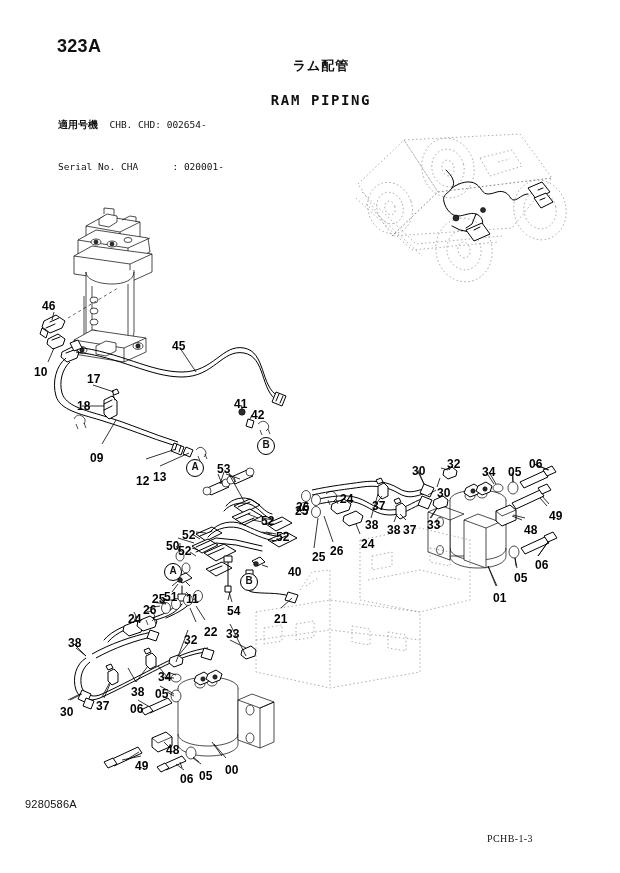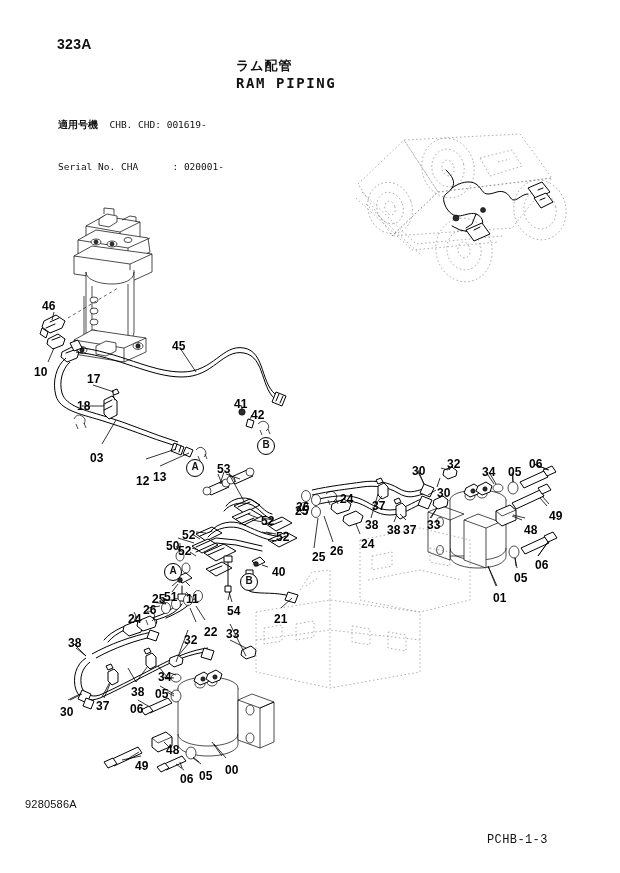--- a/index.html
+++ b/index.html
@@ -2,35 +2,35 @@
 <html><head>
 <meta charset="utf-8">
 <title>RAM PIPING 323A</title>
 <style>
   html,body{margin:0;padding:0;background:#ffffff;}
   body{width:620px;height:873px;position:relative;overflow:hidden;
        font-family:"Liberation Sans","DejaVu Sans",sans-serif;color:#111;}
   .page{position:absolute;inset:0;width:620px;height:873px;background:#fff;}
 
   
-  #page-code{position:absolute;left:57px;top:36px;font-size:14px;font-weight:bold;
+  #page-code{position:absolute;left:57px;top:36px;font-size:18px;font-weight:bold;
              letter-spacing:.3px;}
-  #title-block{position:absolute;left:236px;top:58px;width:170px;text-align:left;}
+  #title-block{position:absolute;left:236px;top:58px;width:170px;text-align:center;}
   #title-jp{font-size:13px;font-weight:bold;letter-spacing:1px;line-height:1.25;}
   #title-en{font-size:14px;font-weight:bold;letter-spacing:1.6px;line-height:1.3;
-            font-family:"DejaVu Sans Mono","Liberation Mono",monospace;}
+            font-family:"DejaVu Sans Mono","Liberation Mono",monospace;margin-top:17px;}
   #serial-block{position:absolute;left:58px;top:90px;font-size:9.5px;line-height:1.45;
                 font-family:"DejaVu Sans Mono","Liberation Mono",monospace;
                 white-space:pre;}
   #serial-block .jp{font-family:Liberation Serif, serif;font-size:10px;font-weight:bold;}
 
   
   #footer-left{position:absolute;left:25px;top:798px;font-size:11px;letter-spacing:.2px;}
-  #footer-right{position:absolute;left:487px;top:833px;font-size:12px;letter-spacing:.4px;
-                font-family:Liberation Mono, monospace;}
+  #footer-right{position:absolute;left:487px;top:833px;font-size:10px;letter-spacing:.4px;
+                font-family:Liberation Serif, serif;}
 
   
   #drawing{position:absolute;left:0;top:0;width:620px;height:873px;}
   #drawing svg{display:block;}
 
   
   .lbl{position:absolute;font-size:12px;font-weight:bold;color:#000;
        font-family:"Liberation Sans","DejaVu Sans",sans-serif;
        letter-spacing:0px;line-height:1;white-space:nowrap;}
   .ref{position:absolute;width:16px;height:16px;border:1.3px solid #000;
@@ -43,21 +43,21 @@
 <div class="page">
 
   <div id="page-code">323A</div>
 
   <div id="title-block">
     <div id="title-jp">ラム配管</div>
     <div id="title-en">RAM PIPING</div>
   </div>
 
   <div id="serial-block">
-    <div><span class="jp">適用号機</span>&nbsp;&nbsp;<span>CHB. CHD:</span>&nbsp;<span>001619-</span></div>
+    <div><span class="jp">適用号機</span>&nbsp;&nbsp;<span>CHB. CHD:</span>&nbsp;<span>002654-</span></div>
     <div><span>Serial No.</span>&nbsp;<span>CHA      :</span>&nbsp;<span>020001-</span></div>
   </div>
 
   <div id="drawing">
   <svg width="620" height="873" viewBox="0 0 620 873" xmlns="http://www.w3.org/2000/svg">
     <defs>
       <style>
         .s{fill:none;stroke:#000;stroke-width:1;stroke-linecap:round;stroke-linejoin:round;}
         .sf{fill:#fff;stroke:#000;stroke-width:1;stroke-linejoin:round;}
         .thin{fill:none;stroke:#000;stroke-width:.7;}
@@ -521,36 +521,36 @@
       <path class="ld" d="M440,478 L437,487"></path>
     </g>
   </svg>
   </div>
 
   <div id="callout-layer">
       <div class="lbl" style="left: 42px; top: 300px;">46</div>
       <div class="lbl" style="left: 34px; top: 366px;">10</div>
       <div class="lbl" style="left: 87px; top: 373px;">17</div>
       <div class="lbl" style="left: 77px; top: 400px;">18</div>
-      <div class="lbl" style="left: 90px; top: 452px;">03</div>
+      <div class="lbl" style="left: 90px; top: 452px;">09</div>
       <div class="lbl" style="left: 136px; top: 475px;">12</div>
       <div class="lbl" style="left: 153px; top: 471px;">13</div>
       <div class="lbl" style="left: 172px; top: 340px;">45</div>
       <div class="lbl" style="left: 234px; top: 398px;">41</div>
       <div class="lbl" style="left: 251px; top: 409px;">42</div>
       <div class="lbl" style="left: 217px; top: 463px;">53</div>
       <div class="lbl" style="left: 261px; top: 515px;">52</div>
       <div class="lbl" style="left: 276px; top: 531px;">52</div>
       <div class="lbl" style="left: 182px; top: 529px;">52</div>
       <div class="lbl" style="left: 178px; top: 545px;">52</div>
       <div class="lbl" style="left: 166px; top: 540px;">50</div>
       <div class="lbl" style="left: 164px; top: 591px;">51</div>
       <div class="lbl" style="left: 186px; top: 593px;">11</div>
       <div class="lbl" style="left: 227px; top: 605px;">54</div>
-      <div class="lbl" style="left: 272px; top: 566px;">40</div>
+      <div class="lbl" style="left: 288px; top: 566px;">40</div>
       <div class="lbl" style="left: 274px; top: 613px;">21</div>
       <div class="lbl" style="left: 204px; top: 626px;">22</div>
       <div class="lbl" style="left: 226px; top: 628px;">33</div>
       <div class="lbl" style="left: 184px; top: 634px;">32</div>
       <div class="lbl" style="left: 128px; top: 613px;">24</div>
       <div class="lbl" style="left: 152px; top: 593px;">25</div>
       <div class="lbl" style="left: 143px; top: 604px;">26</div>
       <div class="lbl" style="left: 340px; top: 493px;">24</div>
       <div class="lbl" style="left: 361px; top: 538px;">24</div>
       <div class="lbl" style="left: 295px; top: 505px;">25</div>

